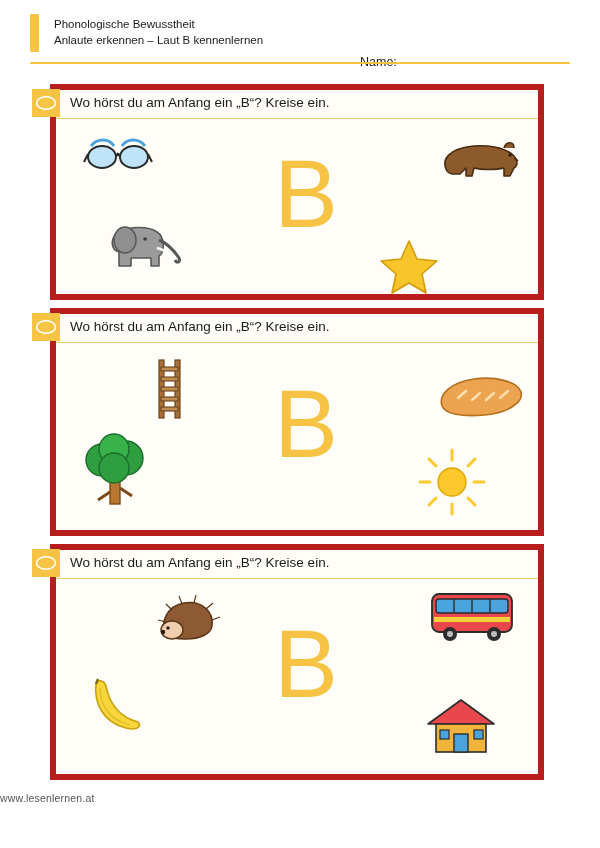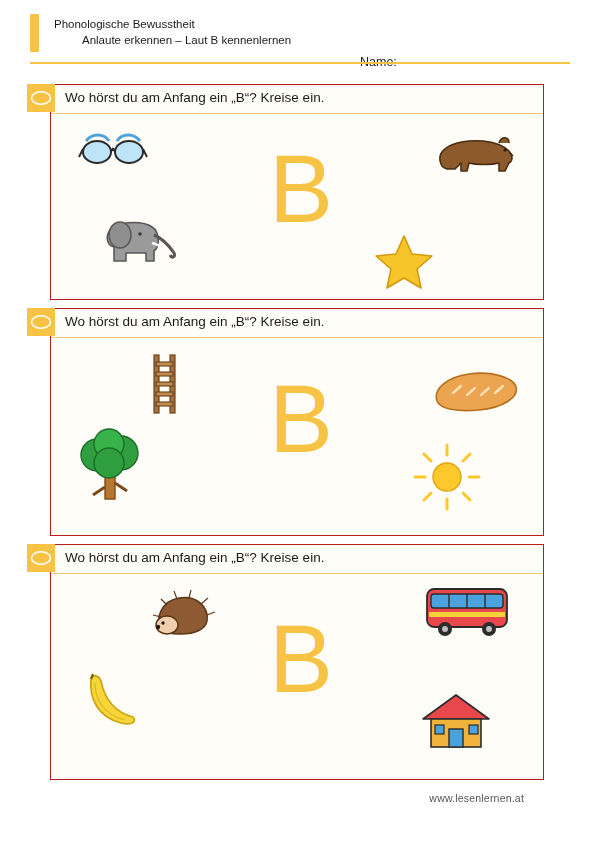--- a/index.html
+++ b/index.html
@@ -40,21 +40,20 @@
   }
   .header-line1 {
     font-size: 11.5px;
     line-height: 16px;
     color: #1a1a1a;
   }
   .header-line2 {
     font-size: 11.5px;
     line-height: 16px;
     color: #1a1a1a;
-    margin-left: 28px;
   }
   .name-field {
     position: absolute;
     left: 360px;
     top: 31px;
     font-size: 12.5px;
     color: #1a1a1a;
     margin-top: 24px;
   }
   .header-rule {
@@ -64,21 +63,21 @@
     width: 540px;
     height: 2px;
     background: #f6c344;
   }
 
   
   .exercise {
     position: absolute;
     left: 50px;
     width: 494px;
-    border: 1px solid #b91c1c;
+    border: 6px solid #b91c1c;
     background: #fffdf8;
     box-sizing: border-box;
   }
   .ex1 { top: 84px;  height: 216px; }
   .ex2 { top: 308px; height: 228px; }
   .ex3 { top: 544px; height: 236px; }
 
   .ex-badge {
     position: absolute;
     left: -24px;
@@ -122,21 +121,21 @@
 
   .pic {
     position: absolute;
   }
 
   .footer {
     position: absolute;
     left: 0;
     top: 792px;
     width: 524px;
-    text-align: right;
+    text-align: left;
     font-size: 10.5px;
     color: #555555;
   }
   .footer .site { letter-spacing: 0.2px; }
 </style>
 </head>
 <body>
 
 <div class="header">
   <div class="header-bar"></div>

